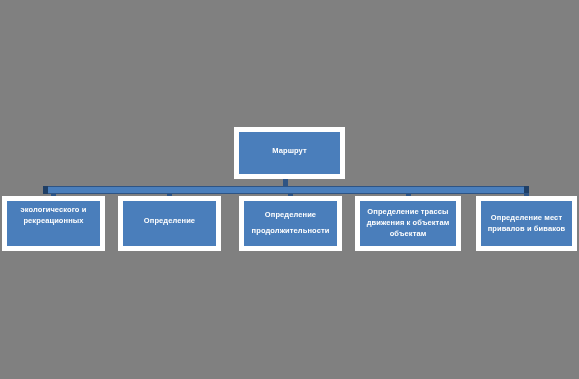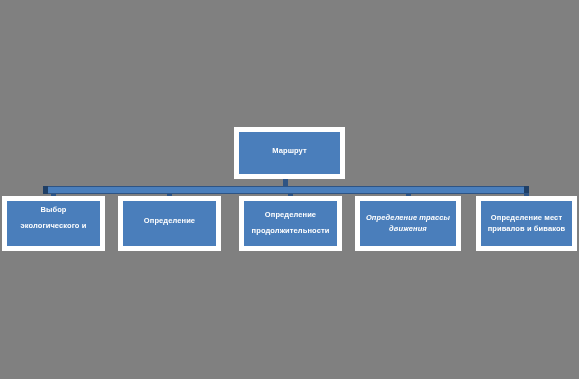--- a/index.html
+++ b/index.html
@@ -73,21 +73,21 @@
   #node-child-2 { left: 239px; width: 103px; }
   #node-child-3 { left: 355px; width: 106px; }
   #node-child-4 { left: 476px; width: 101px; }
 
   #node-child-0 .node-fill { justify-content: flex-start; padding-top: 4px; }
   #node-child-0 .line-1 { margin-bottom: 5px; }
   #node-child-1 .node-fill { justify-content: center; }
   #node-child-1 .line-1 { margin-bottom: 4px; }
   #node-child-2 .node-fill { justify-content: center; }
   #node-child-2 .line-1 { margin-bottom: 5px; }
-  #node-child-3 .node-fill { justify-content: center; font-style: italic; }
+  #node-child-3 .node-fill { justify-content: center; }
   #node-child-4 .node-fill { justify-content: center; }
 
   
   .connector {
     position: absolute;
   }
   
   #connector-bar {
     left: 43px;
     top: 186px;
@@ -141,42 +141,43 @@
   <div class="connector-handle" style="left:524px;"></div>
 
   <div class="connector-stub" style="left:51px;"></div>
   <div class="connector-stub" style="left:167px;"></div>
   <div class="connector-stub" style="left:288px;"></div>
   <div class="connector-stub" style="left:406px;"></div>
   <div class="connector-stub" style="left:524px;"></div>
 
   <div class="node node-child" id="node-child-0">
     <div class="node-fill">
-      <div class="node-text line-1">Выбор</div>
       <div class="node-text">экологического  и</div>
+      <div class="node-text">рекреационных</div>
     </div>
   </div>
 
   <div class="node node-child" id="node-child-1">
     <div class="node-fill">
       <div class="node-text line-1">Определение</div>
     </div>
   </div>
 
   <div class="node node-child" id="node-child-2">
     <div class="node-fill">
       <div class="node-text line-1">Определение</div>
       <div class="node-text">продолжительности</div>
     </div>
   </div>
 
   <div class="node node-child" id="node-child-3">
     <div class="node-fill">
       <div class="node-text">Определение трассы</div>
-      <div class="node-text">движения</div>
+      <div class="node-text">движения  к объектам</div>
+      <div class="node-text">объектам</div>
     </div>
   </div>
 
   <div class="node node-child" id="node-child-4">
     <div class="node-fill">
       <div class="node-text">Определение мест</div>
       <div class="node-text">привалов  и биваков</div>
     </div>
   </div>
 

